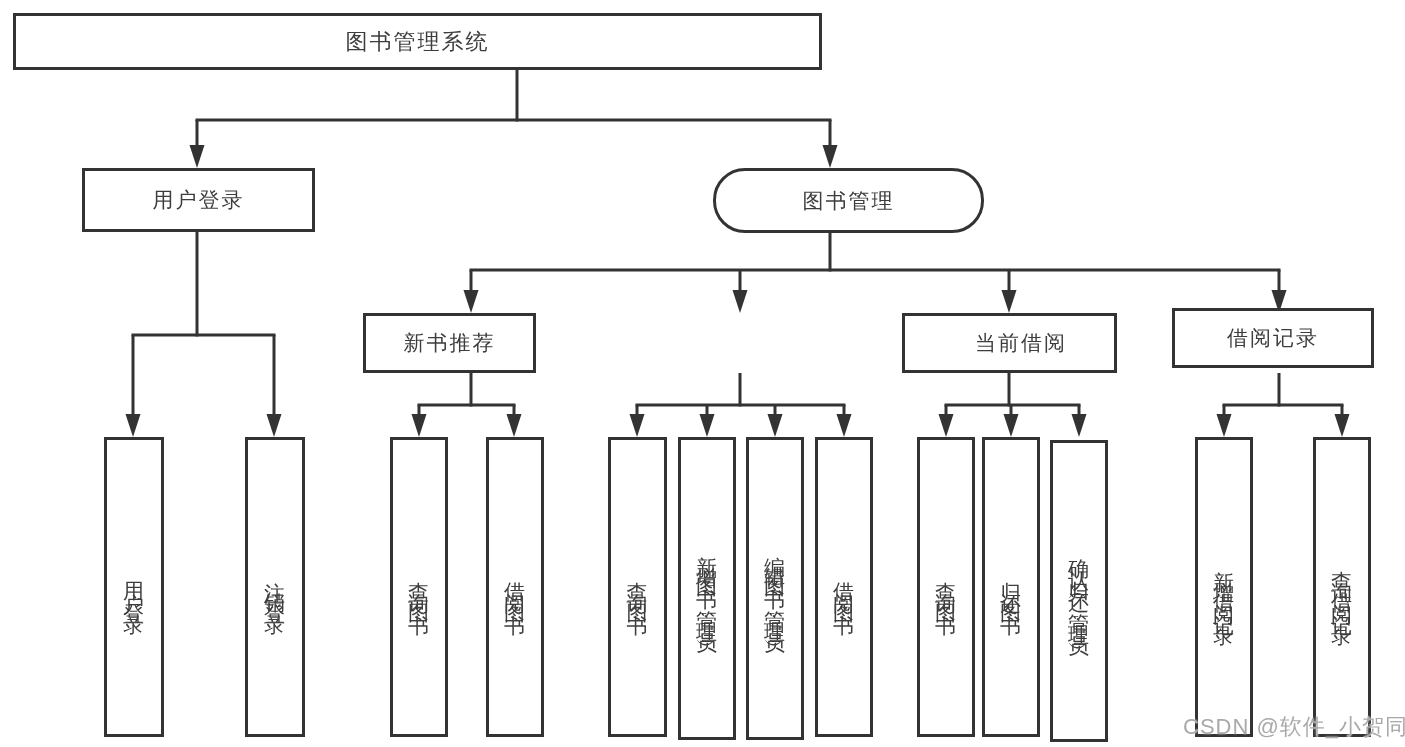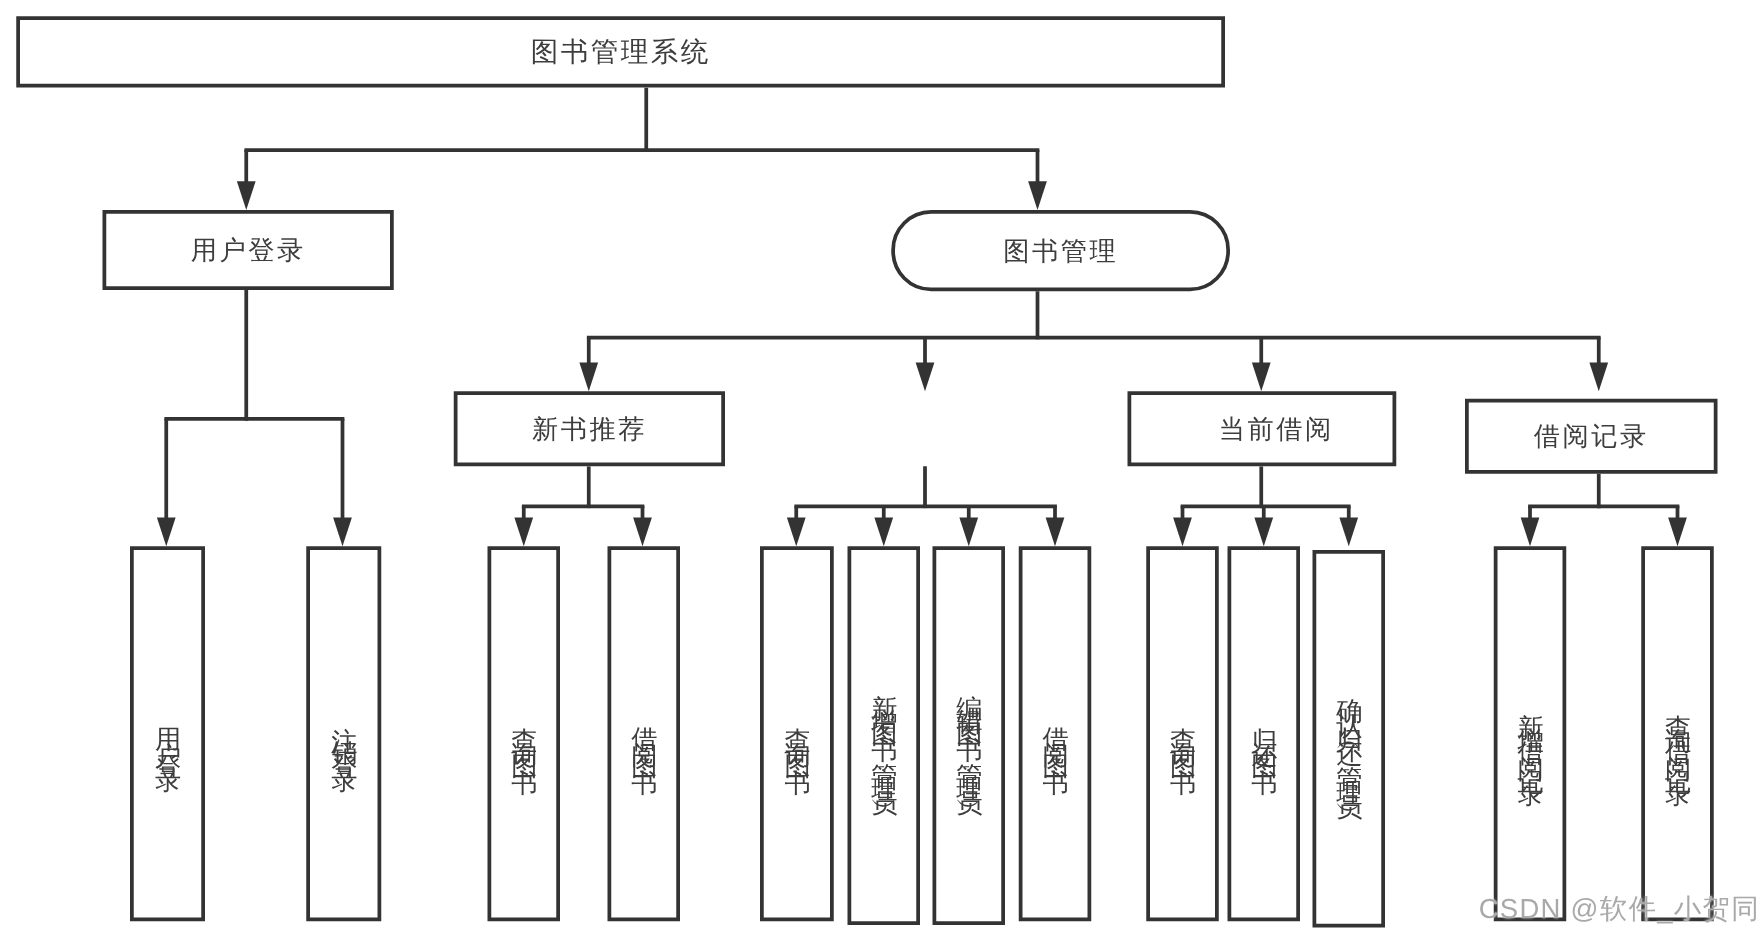--- a/index.html
+++ b/index.html
@@ -76,28 +76,28 @@
       <polygon points="699.5,414 714.5,414 707,437"></polygon>
       <polygon points="767.5,414 782.5,414 775,437"></polygon>
       <polygon points="836.5,414 851.5,414 844,437"></polygon>
       <polygon points="938.5,414 953.5,414 946,437"></polygon>
       <polygon points="1003.5,414 1018.5,414 1011,437"></polygon>
       <polygon points="1071.5,414 1086.5,414 1079,437"></polygon>
       <polygon points="1216.5,414 1231.5,414 1224,437"></polygon>
       <polygon points="1334.5,414 1349.5,414 1342,437"></polygon>
     </svg>
 
-  <div class="box hbox root" style="left:13px;top:13px;width:967px;height:57px;">图书管理系统</div>
+  <div class="box hbox root" style="left:13px;top:13px;width:809px;height:57px;">图书管理系统</div>
 
   <div class="box hbox" style="left:82px;top:168px;width:233px;height:64px;">用户登录</div>
   <div class="box hbox" style="left:713px;top:168px;width:271px;height:65px;border-radius:32px;">图书管理</div>
 
-  <div class="box hbox" style="left:363px;top:313px;width:217px;height:60px;">新书推荐</div>
+  <div class="box hbox" style="left:363px;top:313px;width:173px;height:60px;">新书推荐</div>
   <div class="box hbox" style="left:902px;top:313px;width:215px;height:60px;padding-left:23px;">当前借阅</div>
-  <div class="box hbox" style="left:1172px;top:319px;width:202px;height:60px;">借阅记录</div>
+  <div class="box hbox" style="left:1172px;top:308px;width:202px;height:60px;">借阅记录</div>
 
   <div class="box vbox" style="left:104px;top:437px;width:60px;height:300px;">用户登录</div>
   <div class="box vbox" style="left:245px;top:437px;width:60px;height:300px;">注销登录</div>
 
   <div class="box vbox" style="left:390px;top:437px;width:58px;height:300px;">查询图书</div>
   <div class="box vbox" style="left:486px;top:437px;width:58px;height:300px;">借阅图书</div>
 
   <div class="box vbox" style="left:608px;top:437px;width:59px;height:300px;">查询图书</div>
   <div class="box vbox" style="left:678px;top:437px;width:58px;height:303px;">新增图书（管理员）</div>
   <div class="box vbox" style="left:746px;top:437px;width:58px;height:303px;">编辑图书（管理员）</div>

